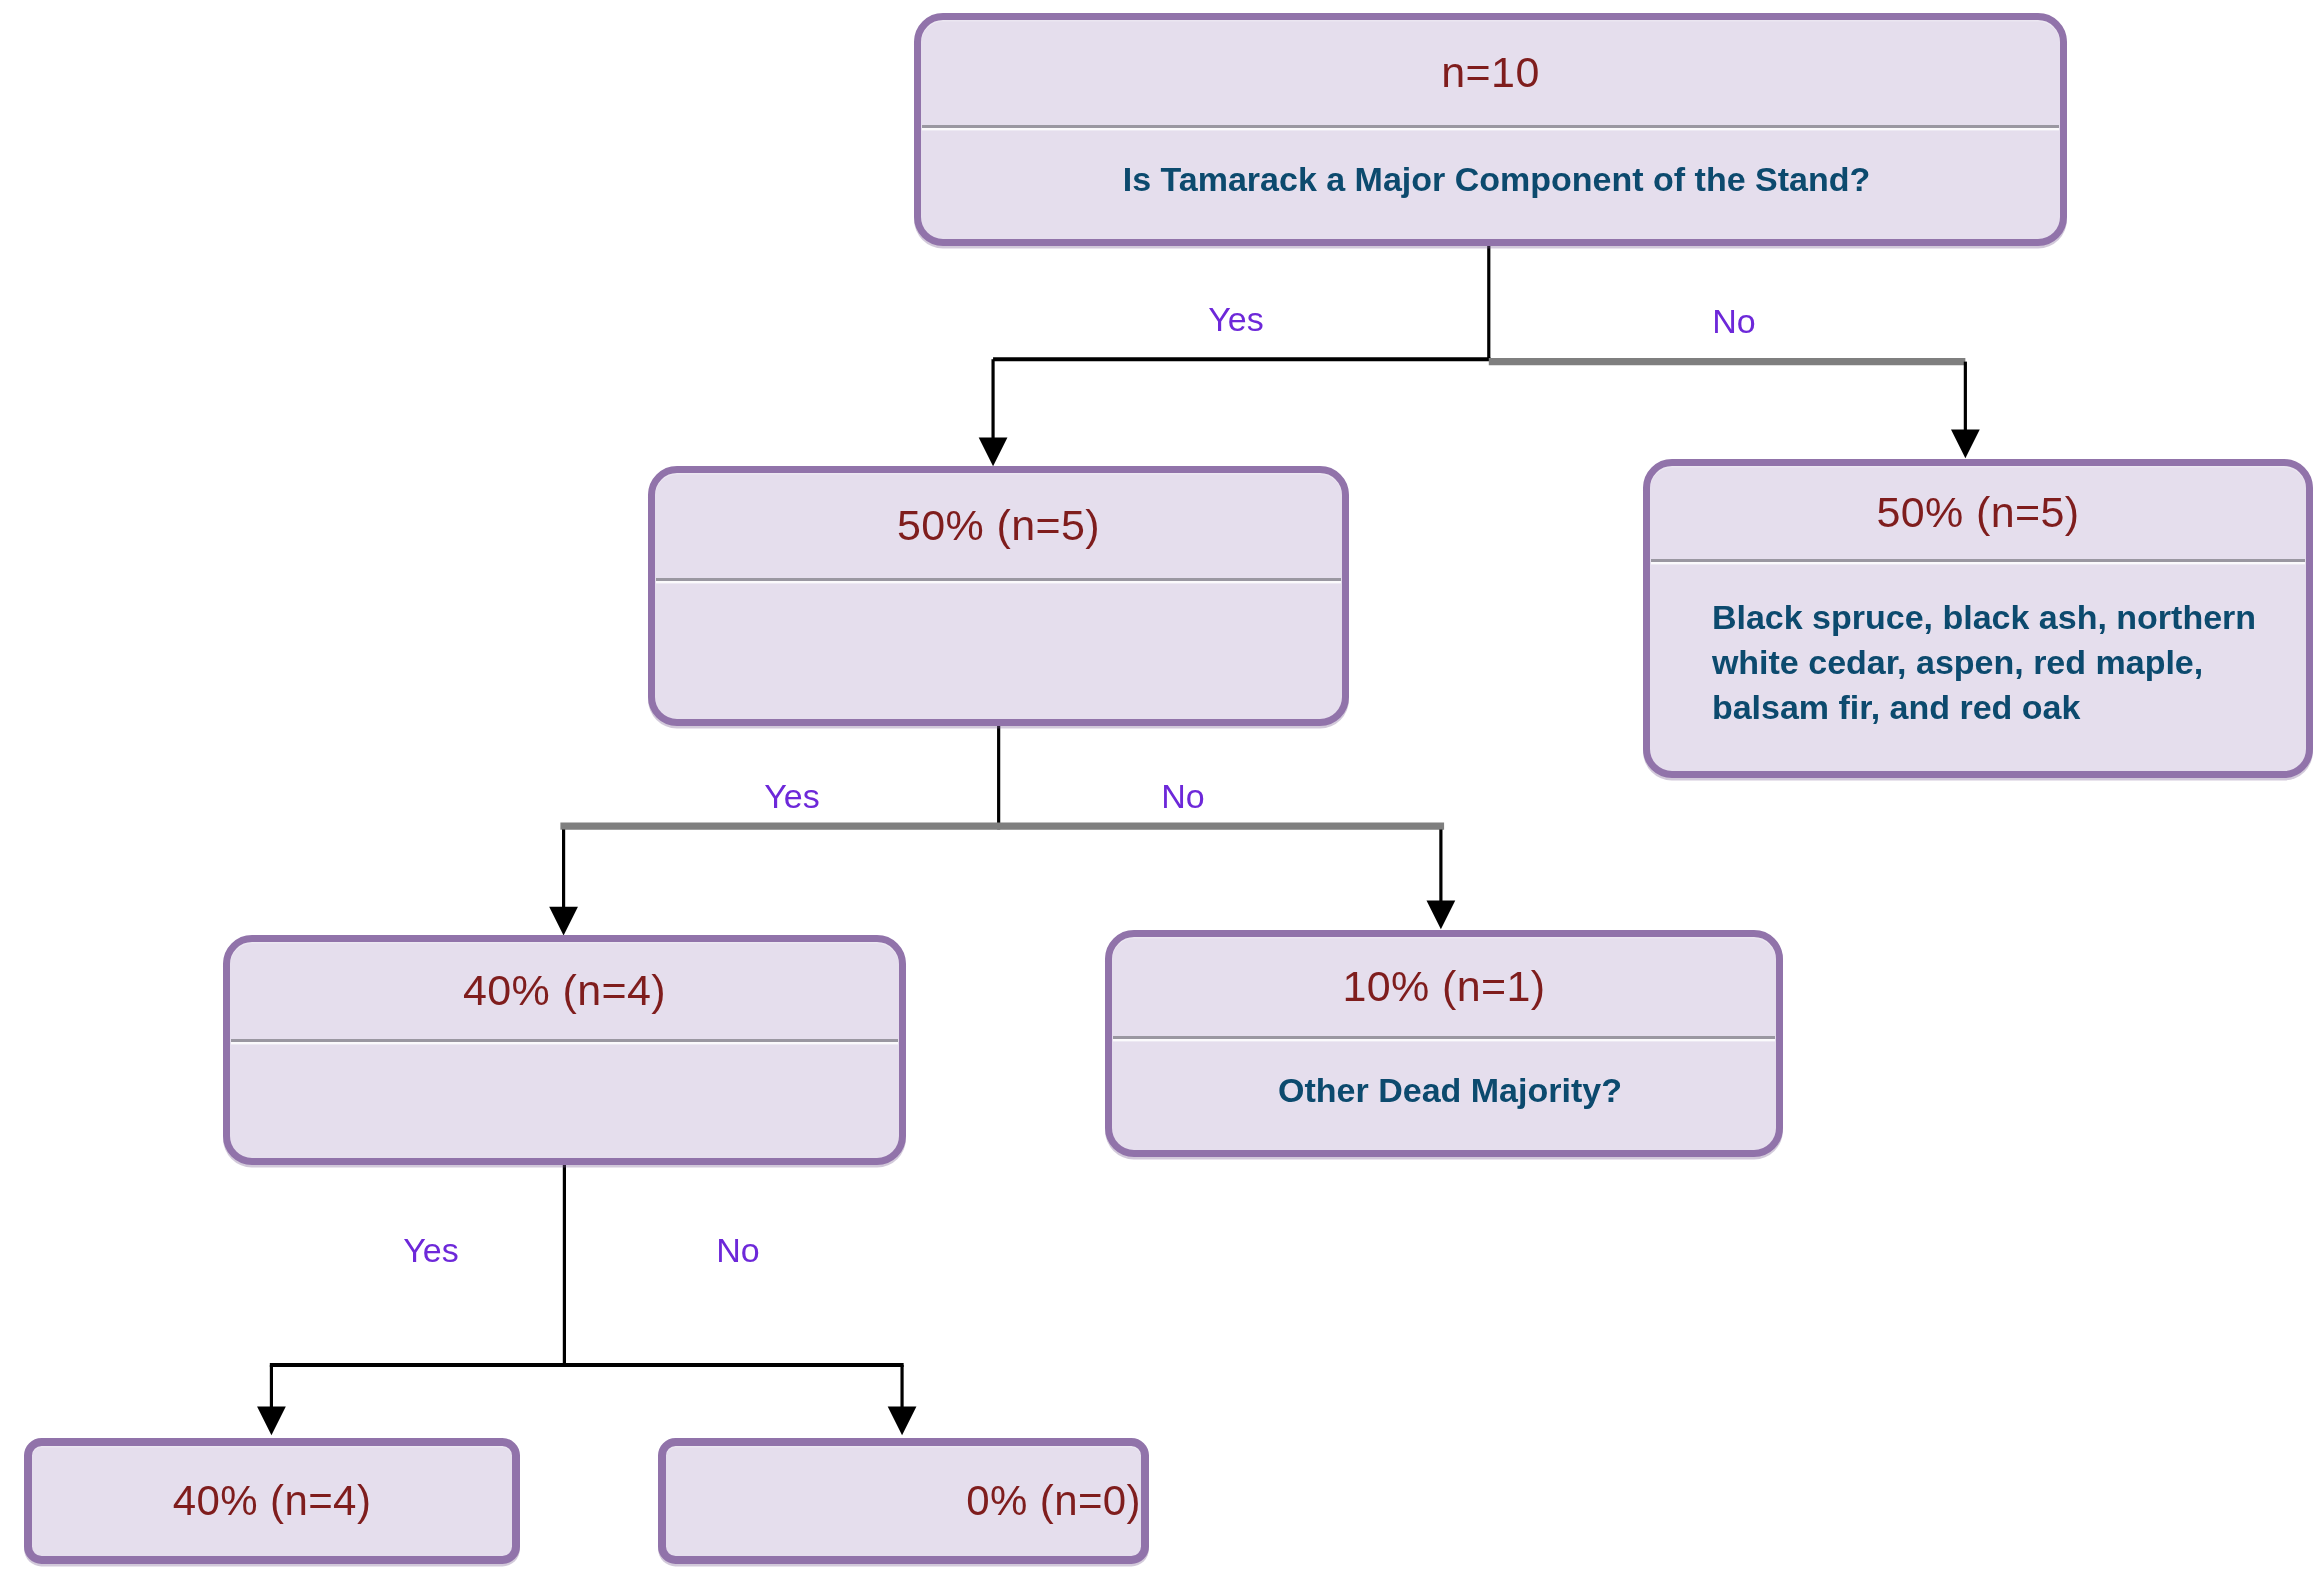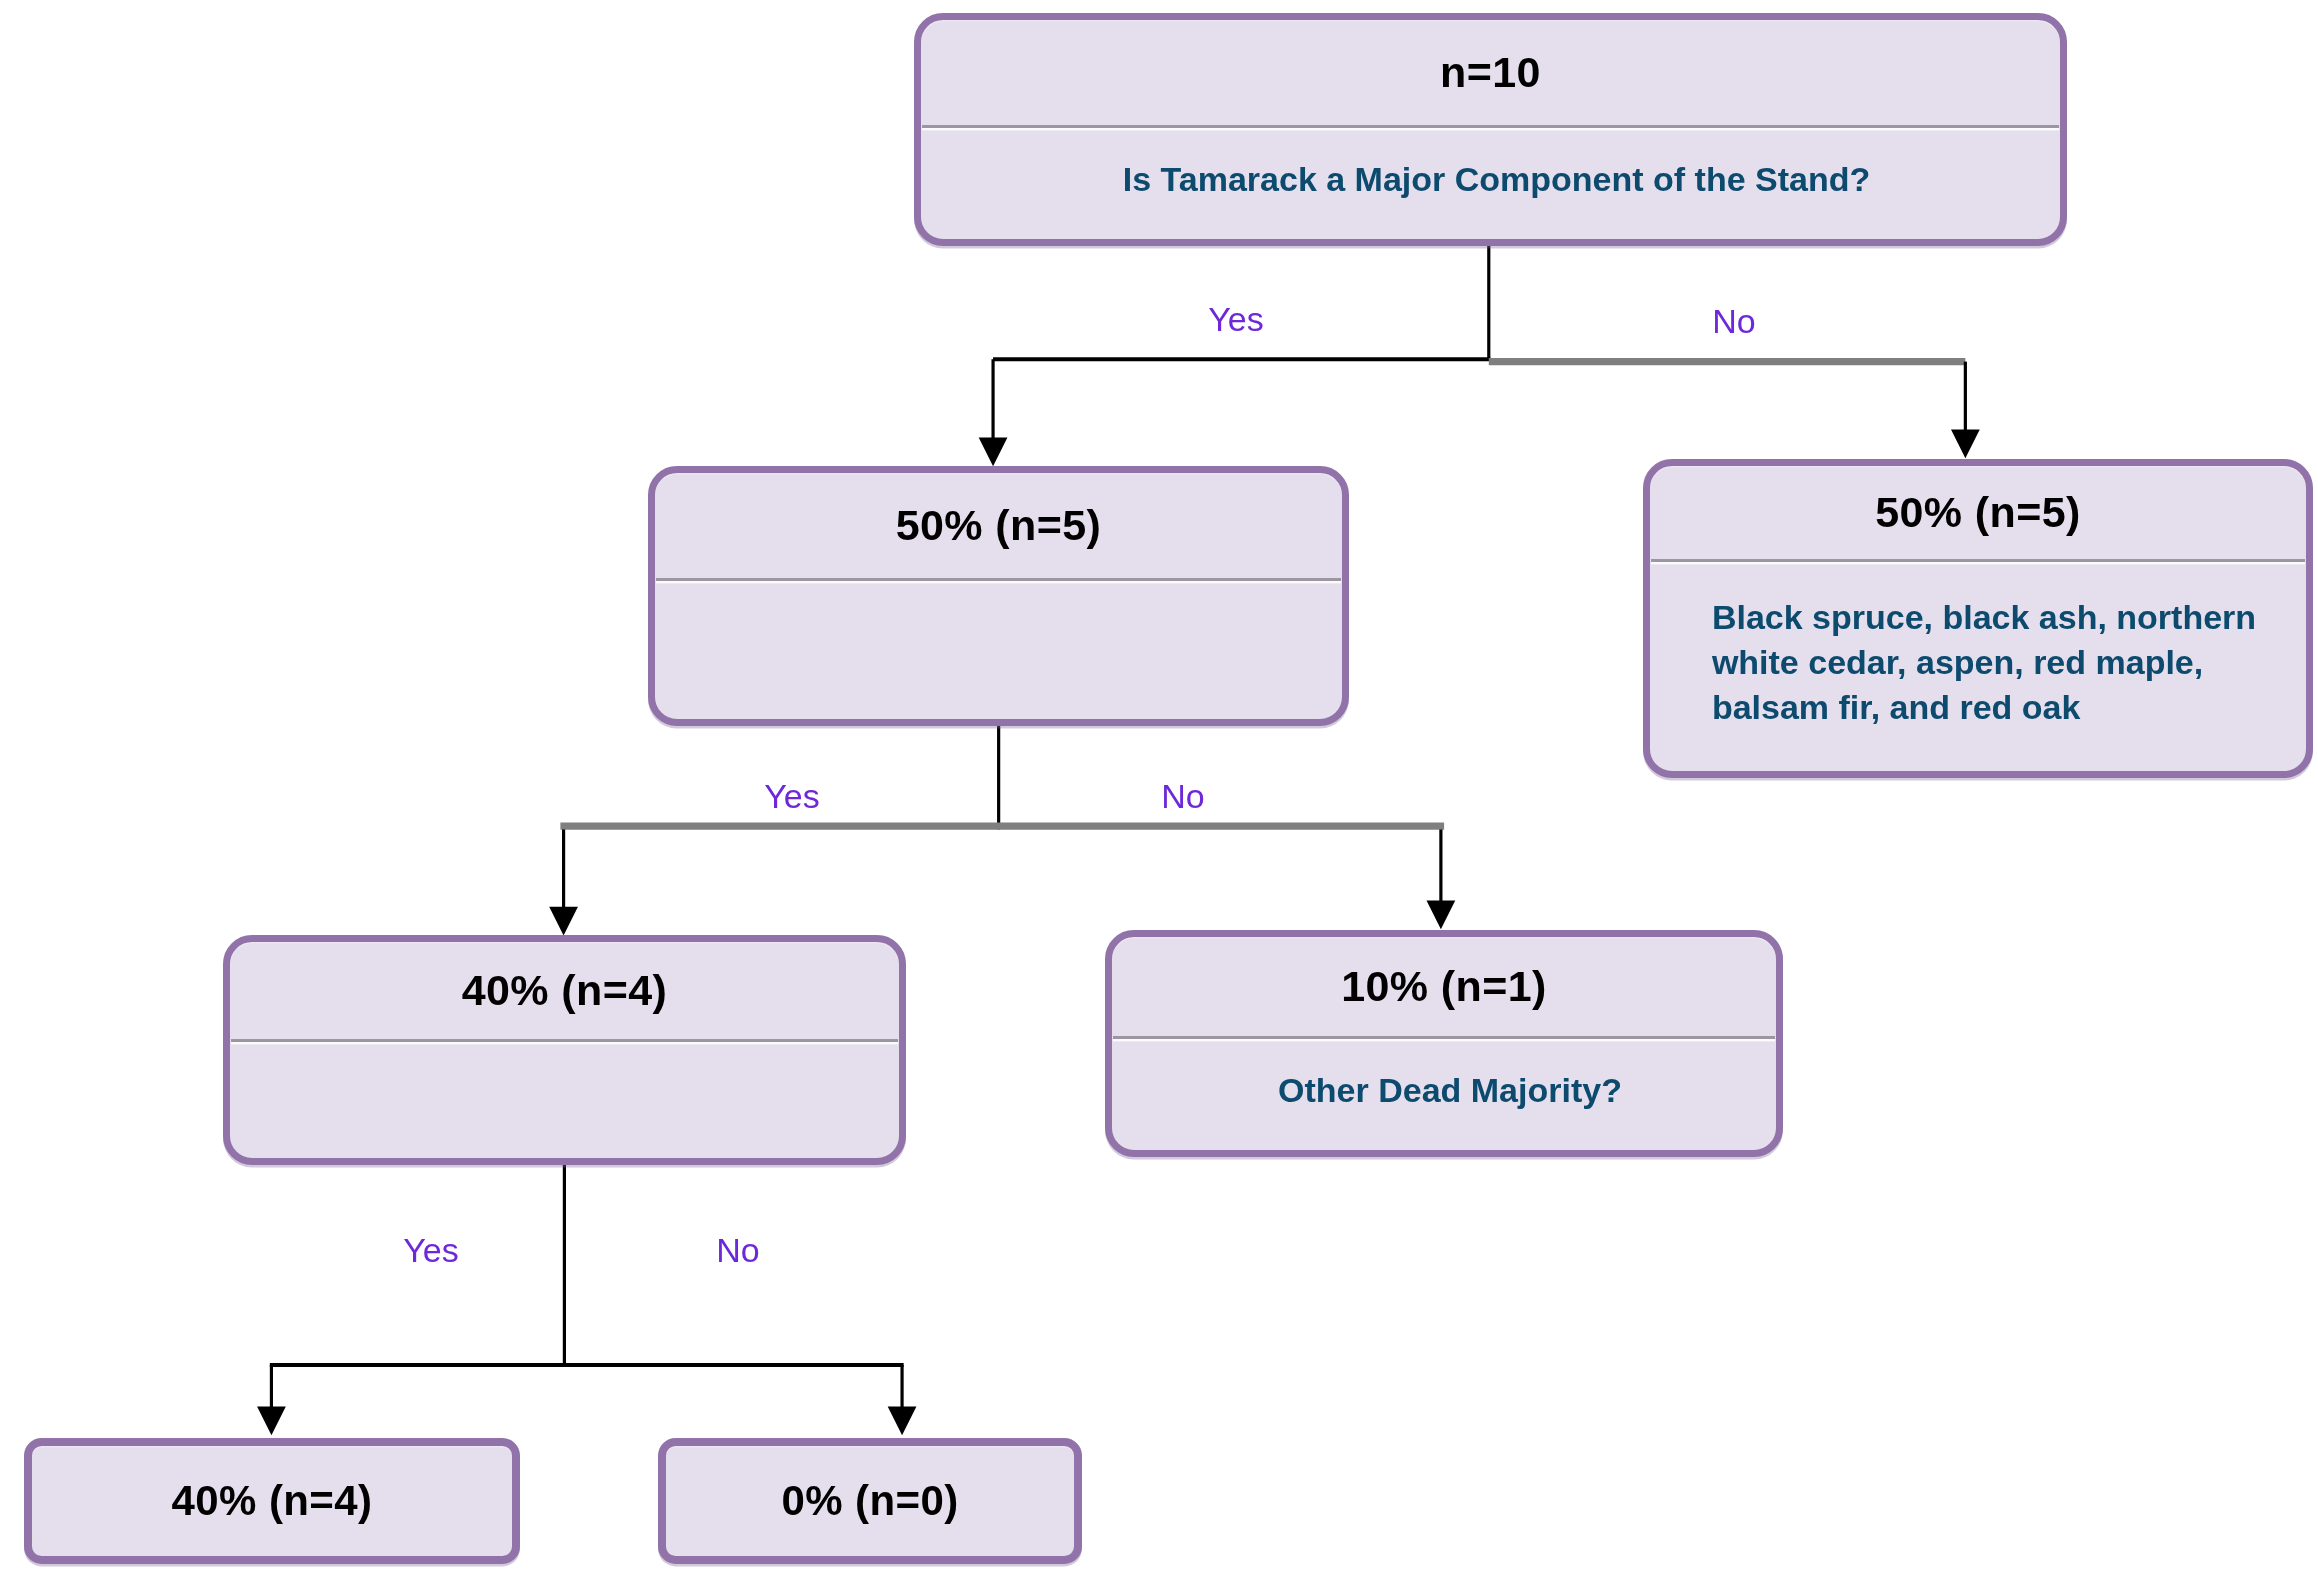--- a/index.html
+++ b/index.html
@@ -37,22 +37,22 @@
     border-width: 8.8px;
     border-radius: 17.6px;
     justify-content: center;
   }
   .node-title {
     height: var(--th, 104px);
     display: flex;
     align-items: center;
     justify-content: center;
     font-size: 43px;
-    font-weight: bold;
-    color: #000000;
+    font-weight: normal;
+    color: #7f1d1d;
     letter-spacing: 0.4px;
   }
   .node.leaf .node-title {
     height: auto;
     font-size: 42px;
   }
   .divider {
     height: 3.2px;
     background: var(--divider-color, #9a97a1);
     box-shadow: 0 2.4px 0 #fbfafc;
@@ -144,18 +144,18 @@
   <div class="node" style="left:1105px; top:930px; width:678px; height:227px; --th:99px;">
     <div class="node-title">10% (n=1)</div>
     <div class="divider"></div>
     <div class="node-body">Other Dead Majority?</div>
   </div>
 
   <div class="node leaf" style="left:24px; top:1438px; width:496px; height:126px;">
     <div class="node-title">40% (n=4)</div>
   </div>
 
-  <div class="node leaf" style="left:658px; top:1438px; width:424px; height:126px;">
+  <div class="node leaf" style="left:658px; top:1438px; width:491px; height:126px;align-items:flex-end;">
     <div class="node-title">0% (n=0)</div>
   </div>
 
 </div>
 
 
 </body></html>

